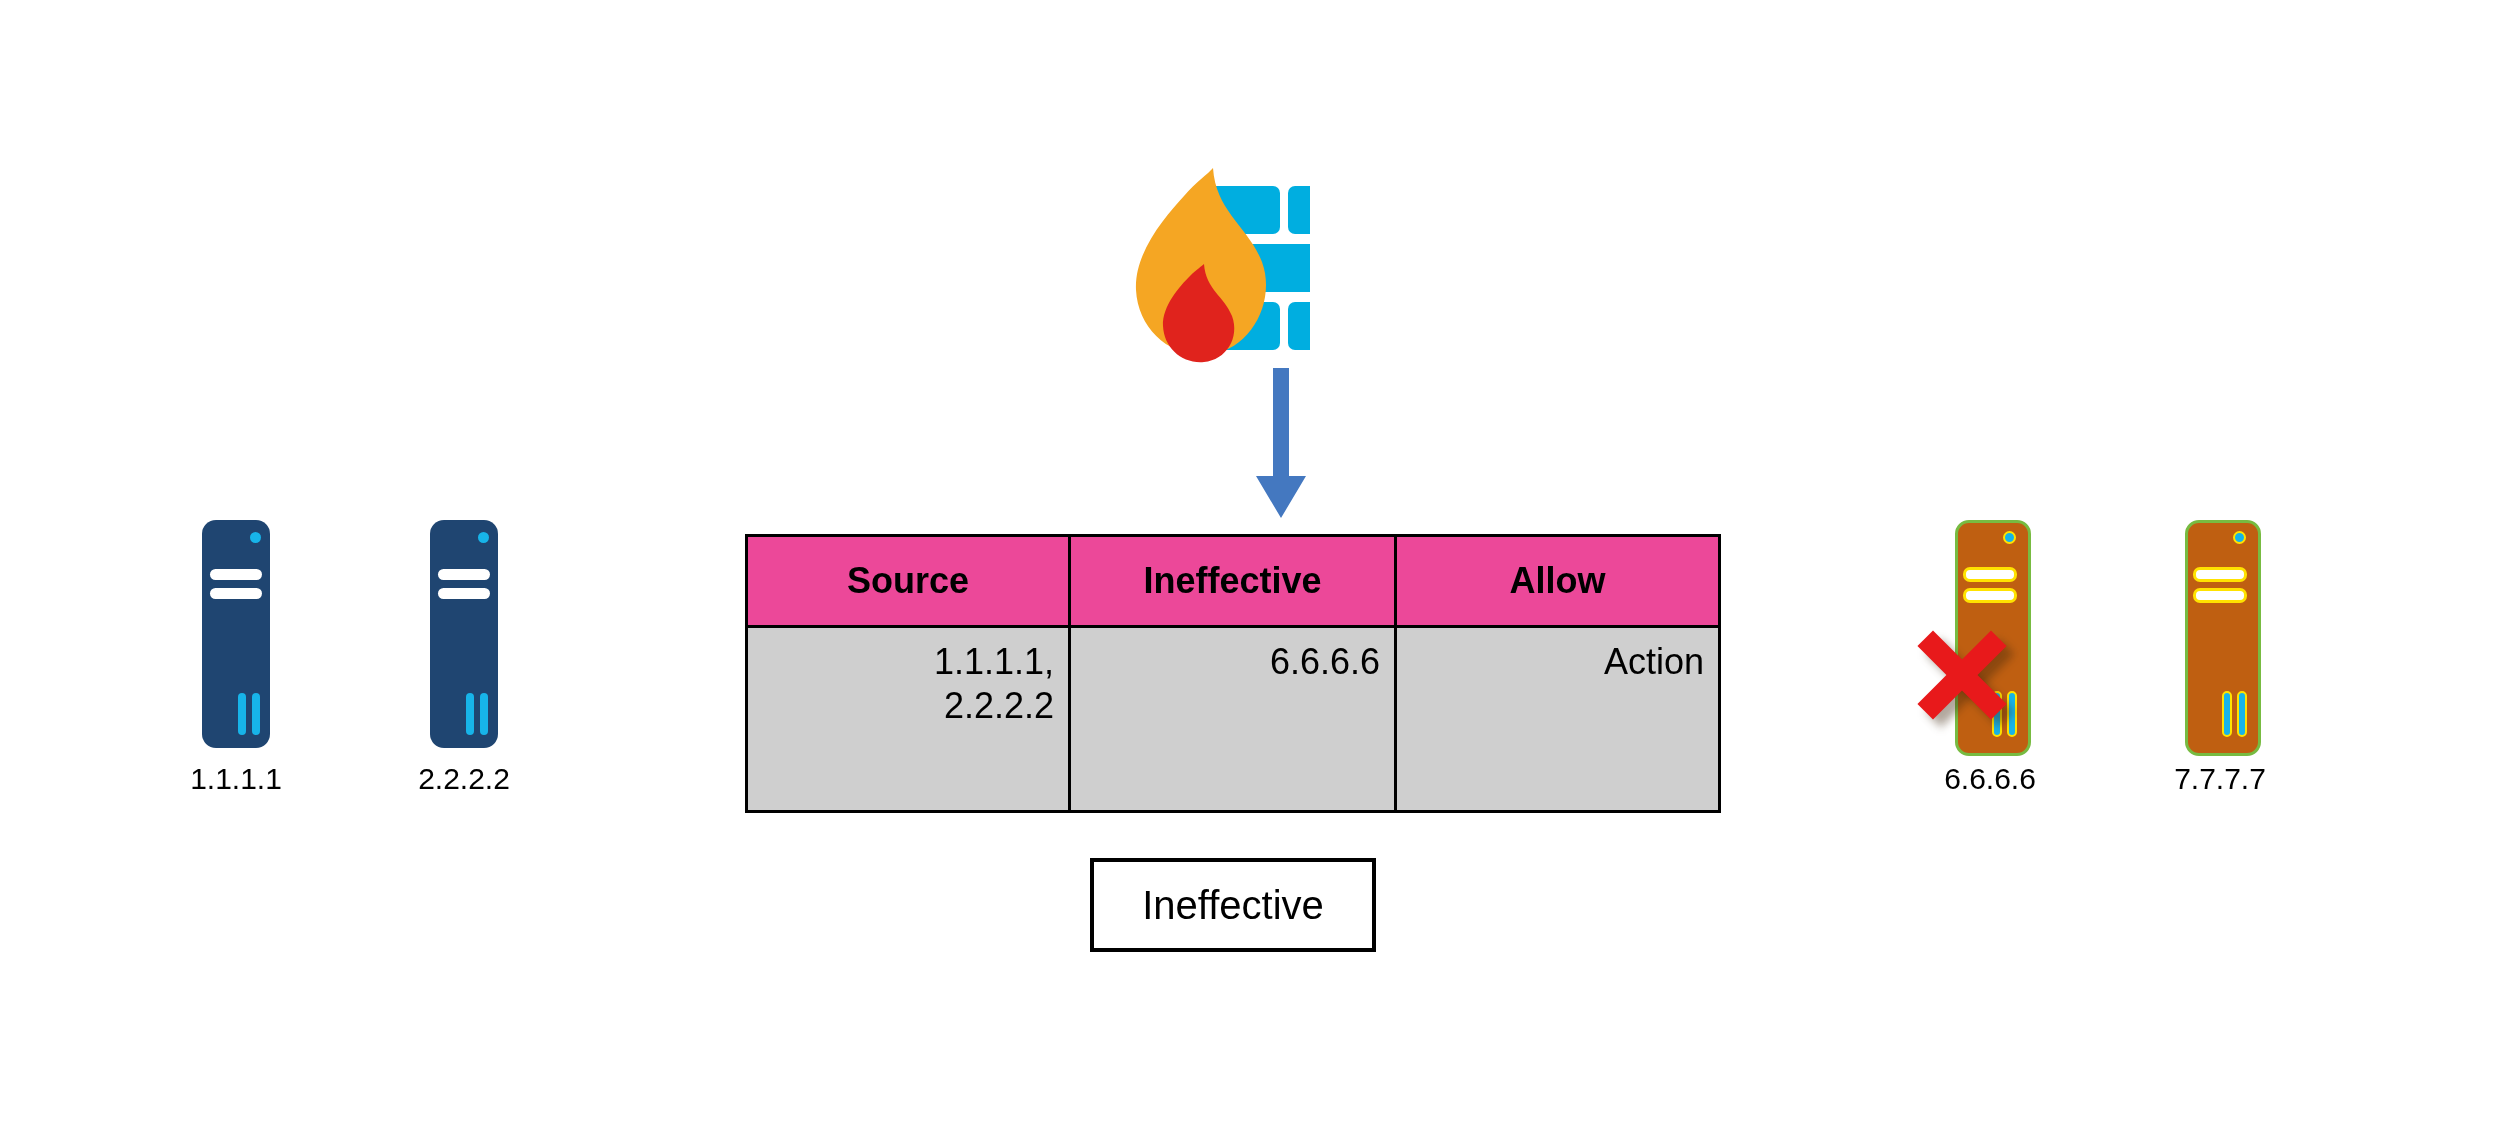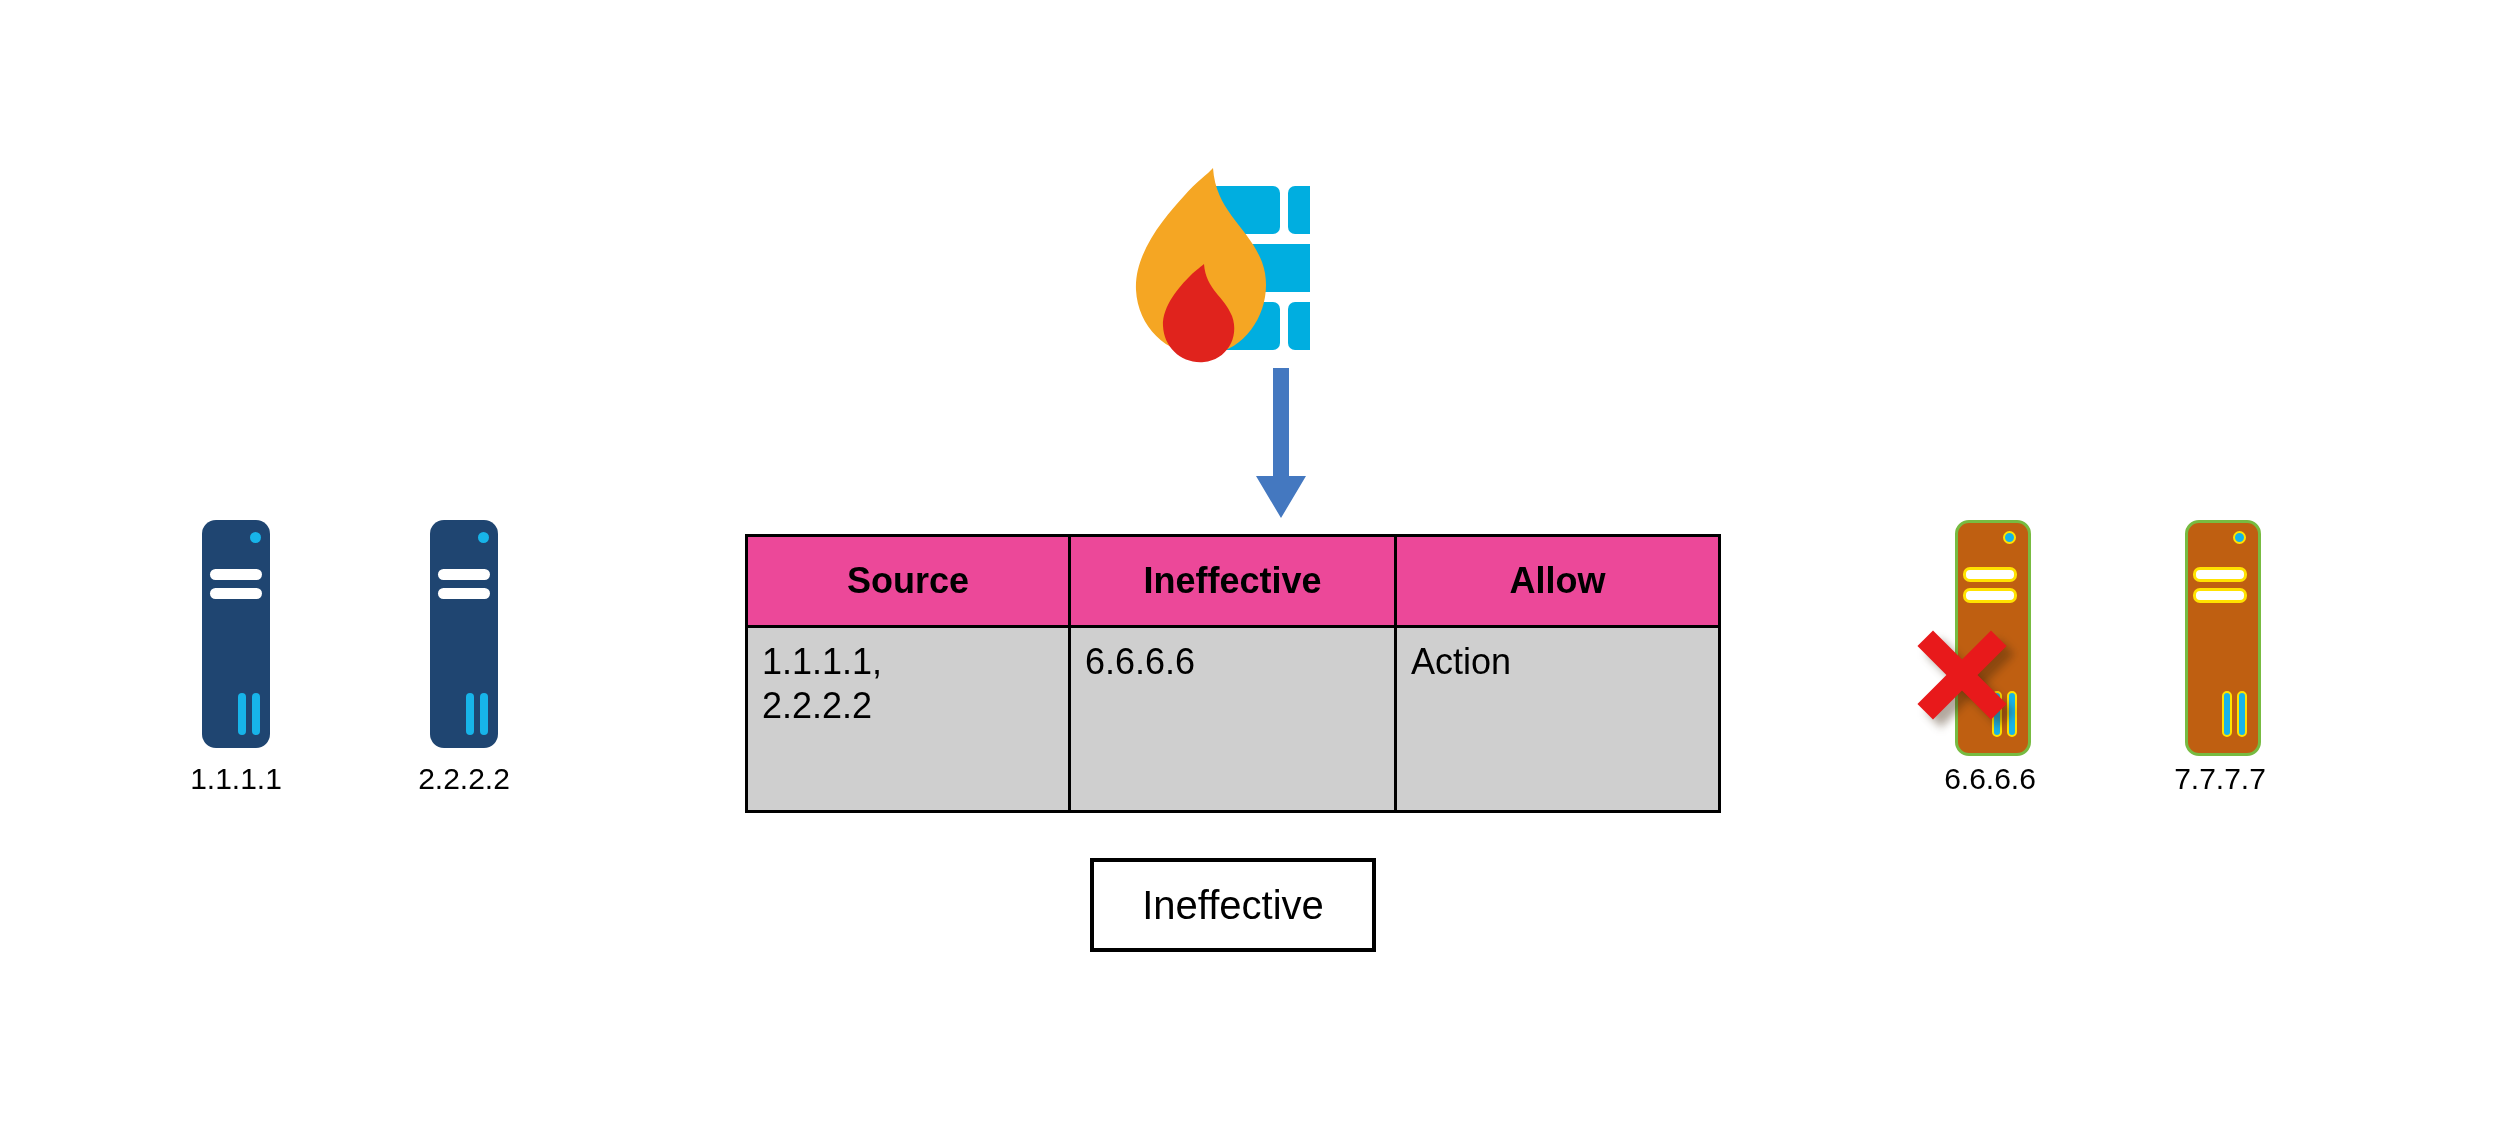--- a/index.html
+++ b/index.html
@@ -135,21 +135,21 @@
   .rule-table th {
     font-size: 36px;
     font-weight: bold;
     text-align: center;
     background: #ec4899;
     height: 88px;
   }
   .rule-table td {
     font-size: 36px;
     font-weight: normal;
-    text-align: left;
+    text-align: right;
     background: #CFCFCF;
     height: 170px;
     vertical-align: top;
     padding-top: 12px;
     line-height: 44px;
     white-space: pre-line;
     margin-left: 32px;
   }
 
   

